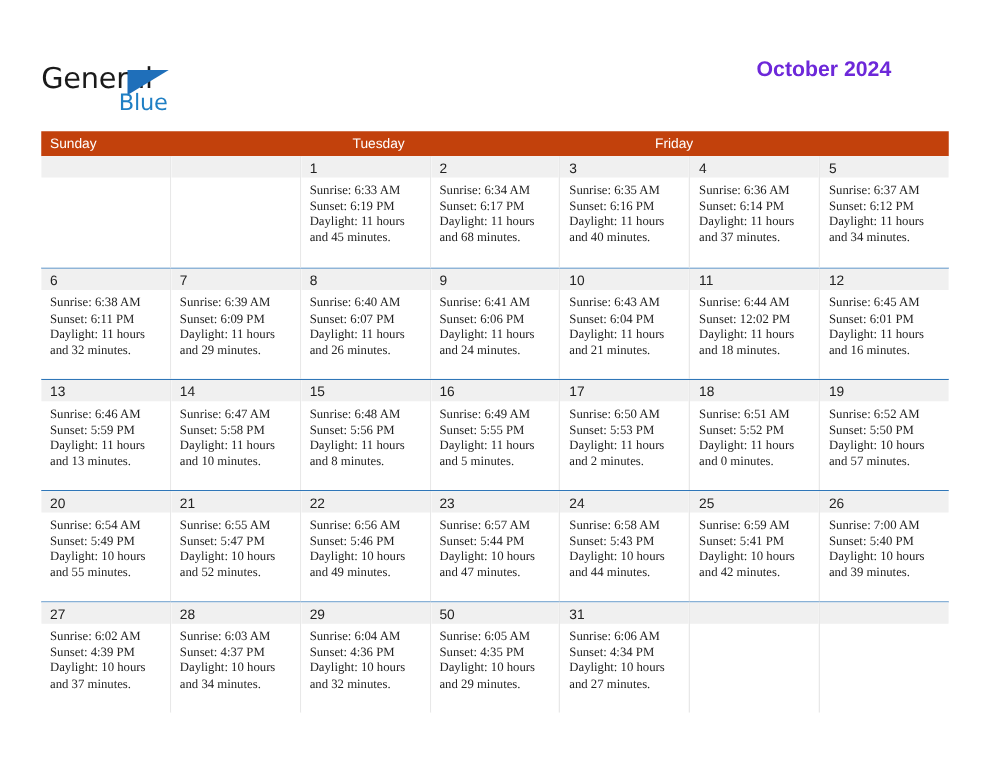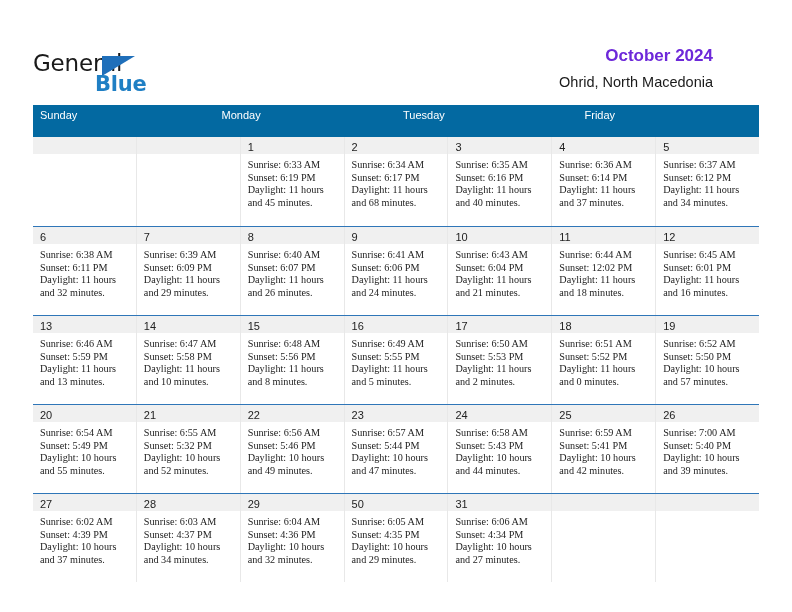--- a/index.html
+++ b/index.html
@@ -54,25 +54,25 @@
     top: 4px;
     width: 0;
     height: 0;
     border-left: 33px solid #1f6fba;
     border-bottom: 20px solid transparent;
   }
   .logo-blue {
     position: absolute;
     left: 62px;
     top: 22px;
-    font-size: 21px;
+    font-size: 18px;
     letter-spacing: -0.2px;
     color: #1f7fc4;
     font-family: "DejaVu Sans", sans-serif;
-    font-weight: 700;
+    font-weight: 400;
     line-height: 1;
   }
 
   .title-block {
     position: absolute;
     right: 35px;
     top: 30px;
     text-align: right;
   }
   .cal-title {
@@ -94,22 +94,22 @@
   
   .calendar {
     position: absolute;
     left: 33px;
     top: 105px;
     width: 726px;
   }
   .dow-row {
     display: flex;
     width: 726px;
-    height: 32px;
-    background: #0369a1;
+    height: 20px;
+    background: #c2410c;
   }
   .dow-cell {
     flex: 1 1 0;
     color: #ffffff;
     font-size: 11px;
     line-height: 20px;
     padding-left: 7px;
     box-sizing: border-box;
     white-space: nowrap;
   }
@@ -168,29 +168,27 @@
   <div class="masthead">
 
     <div class="logo">
       <span class="logo-general">General</span>
       <span class="logo-triangle"></span>
       <span class="logo-blue">Blue</span>
     </div>
 
     <div class="title-block">
       <div class="cal-title">October 2024</div>
-      <div class="cal-subtitle">Ohrid, North Macedonia</div>
     </div>
 
   </div>
 
   <div class="calendar">
     <div class="dow-row" id="dow-row">
         <div class="dow-cell">Sunday</div>
-        <div class="dow-cell">Monday</div>
         <div class="dow-cell">Tuesday</div>
         <div class="dow-cell">Friday</div>
       </div>
     <div id="weeks-container">
         <div class="week-row">
           <div class="day-cell empty">
             <div class="day-band"><span class="day-num"></span></div>
             <div class="day-body"></div>
           </div>
           <div class="day-cell empty">
@@ -380,21 +378,21 @@
               <div class="day-line">Sunrise: 6:54 AM</div>
               <div class="day-line">Sunset: 5:49 PM</div>
               <div class="day-line">Daylight: 10 hours</div>
               <div class="day-line">and 55 minutes.</div>
             </div>
           </div>
           <div class="day-cell">
             <div class="day-band"><span class="day-num">21</span></div>
             <div class="day-body">
               <div class="day-line">Sunrise: 6:55 AM</div>
-              <div class="day-line">Sunset: 5:32 PM</div>
+              <div class="day-line">Sunset: 5:47 PM</div>
               <div class="day-line">Daylight: 10 hours</div>
               <div class="day-line">and 52 minutes.</div>
             </div>
           </div>
           <div class="day-cell">
             <div class="day-band"><span class="day-num">22</span></div>
             <div class="day-body">
               <div class="day-line">Sunrise: 6:56 AM</div>
               <div class="day-line">Sunset: 5:46 PM</div>
               <div class="day-line">Daylight: 10 hours</div>

